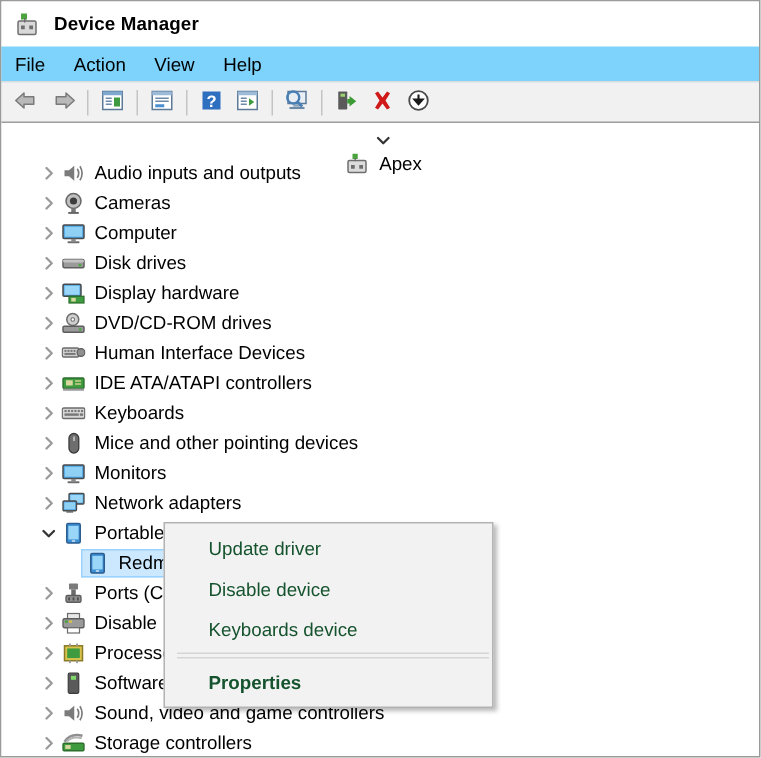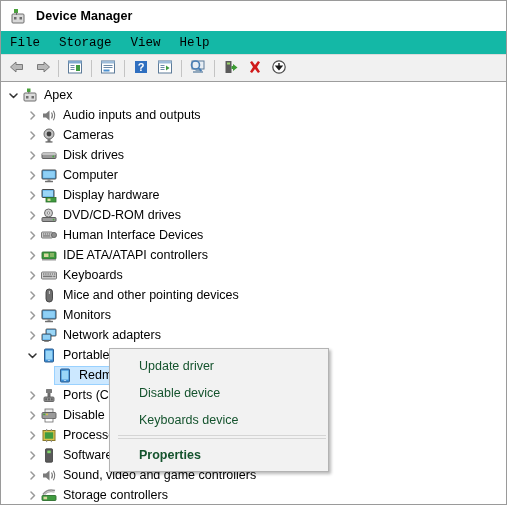--- a/index.html
+++ b/index.html
@@ -51,27 +51,26 @@
   .title-text {
     font-size: 12.5px;
     color: #000;
     letter-spacing: 0.1px;
   }
 
   
   .menubar {
     height: 24px;
     flex: 0 0 24px;
-    background: #14b8a6;
+    background: #7dd3fc;
     display: flex;
     align-items: center;
     padding-left: 9px;
     box-sizing: border-box;
     border-bottom: 1px solid #dcdcdc;
-    font-family: Liberation Mono, monospace;
   }
   .menubar-item {
     font-size: 12.5px;
     color: #000;
     padding: 2px 9px 2px 0;
     margin-right: 10px;
     cursor: default;
     white-space: nowrap;
   }
 
@@ -148,21 +147,21 @@
     box-sizing: border-box;
     height: 19px;
   }
   .row-text {
     font-size: 12.5px;
     color: #000;
     line-height: 16px;
   }
 
   
-  .lvl0 { padding-left: 4px; }
+  .lvl0 { padding-left: 4px; flex-direction: column; }
   .lvl1 { padding-left: 23px; }
   .lvl2 { padding-left: 53px; }
 
   
   .ctxmenu {
     position: absolute;
     left: 108px;
     top: 347px;
     width: 220px;
     background: #f2f2f2;
@@ -202,21 +201,21 @@
         <rect x="4" y="9" width="2.5" height="2.5" fill="#6e6e6e"></rect>
         <rect x="9.5" y="9" width="2.5" height="2.5" fill="#6e6e6e"></rect>
         <rect x="6" y="4" width="1" height="3" fill="#6e6e6e"></rect>
       </svg>
     </div>
     <div class="title-text">Device Manager</div>
   </div>
 
   <div class="menubar">
     <div class="menubar-item">File</div>
-    <div class="menubar-item">Storage</div>
+    <div class="menubar-item">Action</div>
     <div class="menubar-item">View</div>
     <div class="menubar-item">Help</div>
   </div>
 
   <div class="toolbar">
 
     <div class="tb-btn">
       <span>
         <svg width="18" height="16" viewBox="0 0 18 16">
           <path d="M7 3 L1.5 8 L7 13 L7 10.5 L13.5 10.5 L13.5 5.5 L7 5.5 Z" fill="#b9b9b9" stroke="#7a7a7a" stroke-width="1" stroke-linejoin="round"></path>
@@ -391,45 +390,45 @@
 
     <div class="tree-row lvl1">
       <div class="chev">
         <svg width="9" height="9" viewBox="0 0 9 9">
             <path d="M3 1 L6.5 4.5 L3 8" fill="none" stroke="#9a9a9a" stroke-width="1.5" stroke-linecap="round" stroke-linejoin="round"></path>
           </svg>
       </div>
       <div class="row-label-wrap">
         <div class="row-icon">
           <svg width="16" height="15" viewBox="0 0 16 15">
-            <rect x="1" y="5" width="14" height="5.5" rx="1" fill="#9a9a9a" stroke="#5d5d5d" stroke-width="1"></rect>
-            <rect x="1" y="5" width="14" height="2" rx="1" fill="#c4c4c4"></rect>
-            <circle cx="12.3" cy="8.6" r="1" fill="#49a83f"></circle>
-          </svg>
-        </div>
-        <div class="row-text">Disk drives</div>
-      </div>
-    </div>
-
-    <div class="tree-row lvl1">
-      <div class="chev">
-        <svg width="9" height="9" viewBox="0 0 9 9">
-            <path d="M3 1 L6.5 4.5 L3 8" fill="none" stroke="#9a9a9a" stroke-width="1.5" stroke-linecap="round" stroke-linejoin="round"></path>
-          </svg>
-      </div>
-      <div class="row-label-wrap">
-        <div class="row-icon">
-          <svg width="16" height="15" viewBox="0 0 16 15">
             <rect x="1" y="2" width="14" height="9" rx="0.8" fill="#4ba3e3" stroke="#4a4a4a" stroke-width="1"></rect>
             <rect x="2.2" y="3.2" width="11.6" height="6.6" fill="#8fd0f5"></rect>
             <rect x="6.5" y="11.2" width="3" height="1.6" fill="#8a8a8a"></rect>
             <rect x="4" y="12.8" width="8" height="1.4" rx="0.5" fill="#6e6e6e"></rect>
           </svg>
         </div>
         <div class="row-text">Computer</div>
+      </div>
+    </div>
+
+    <div class="tree-row lvl1">
+      <div class="chev">
+        <svg width="9" height="9" viewBox="0 0 9 9">
+            <path d="M3 1 L6.5 4.5 L3 8" fill="none" stroke="#9a9a9a" stroke-width="1.5" stroke-linecap="round" stroke-linejoin="round"></path>
+          </svg>
+      </div>
+      <div class="row-label-wrap">
+        <div class="row-icon">
+          <svg width="16" height="15" viewBox="0 0 16 15">
+            <rect x="1" y="5" width="14" height="5.5" rx="1" fill="#9a9a9a" stroke="#5d5d5d" stroke-width="1"></rect>
+            <rect x="1" y="5" width="14" height="2" rx="1" fill="#c4c4c4"></rect>
+            <circle cx="12.3" cy="8.6" r="1" fill="#49a83f"></circle>
+          </svg>
+        </div>
+        <div class="row-text">Disk drives</div>
       </div>
     </div>
 
     <div class="tree-row lvl1">
       <div class="chev">
         <svg width="9" height="9" viewBox="0 0 9 9">
             <path d="M3 1 L6.5 4.5 L3 8" fill="none" stroke="#9a9a9a" stroke-width="1.5" stroke-linecap="round" stroke-linejoin="round"></path>
           </svg>
       </div>
       <div class="row-label-wrap">

